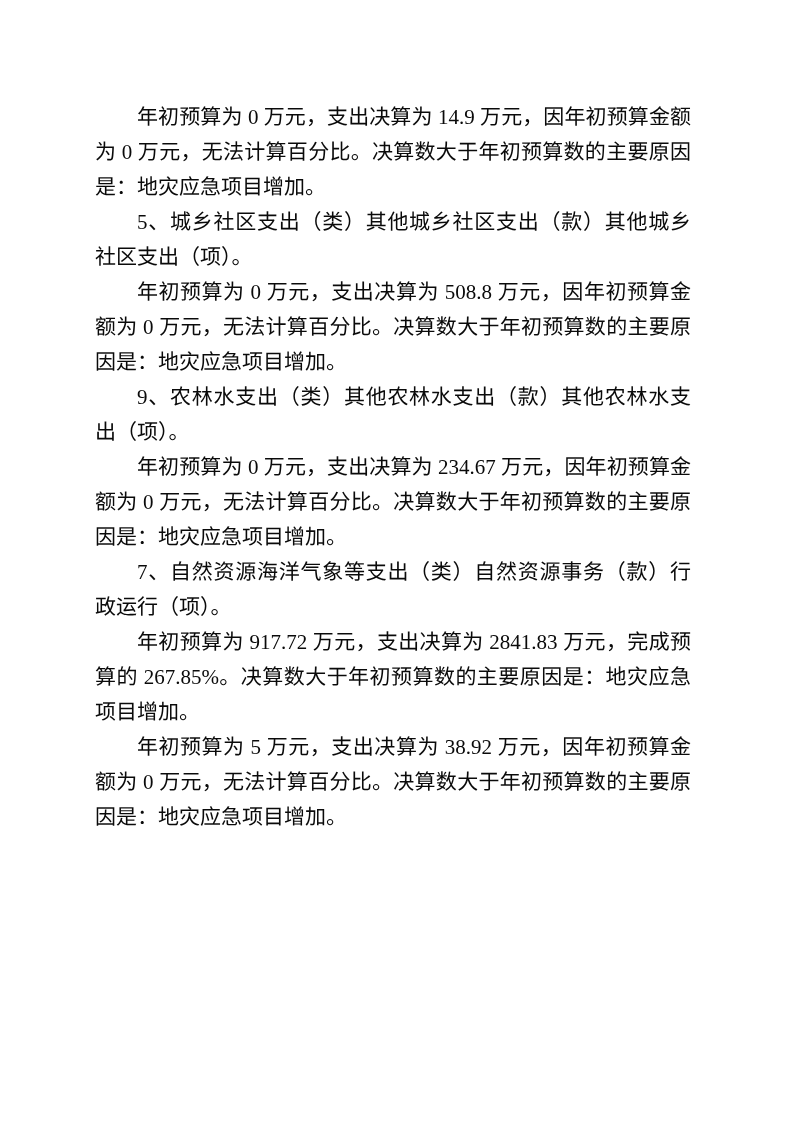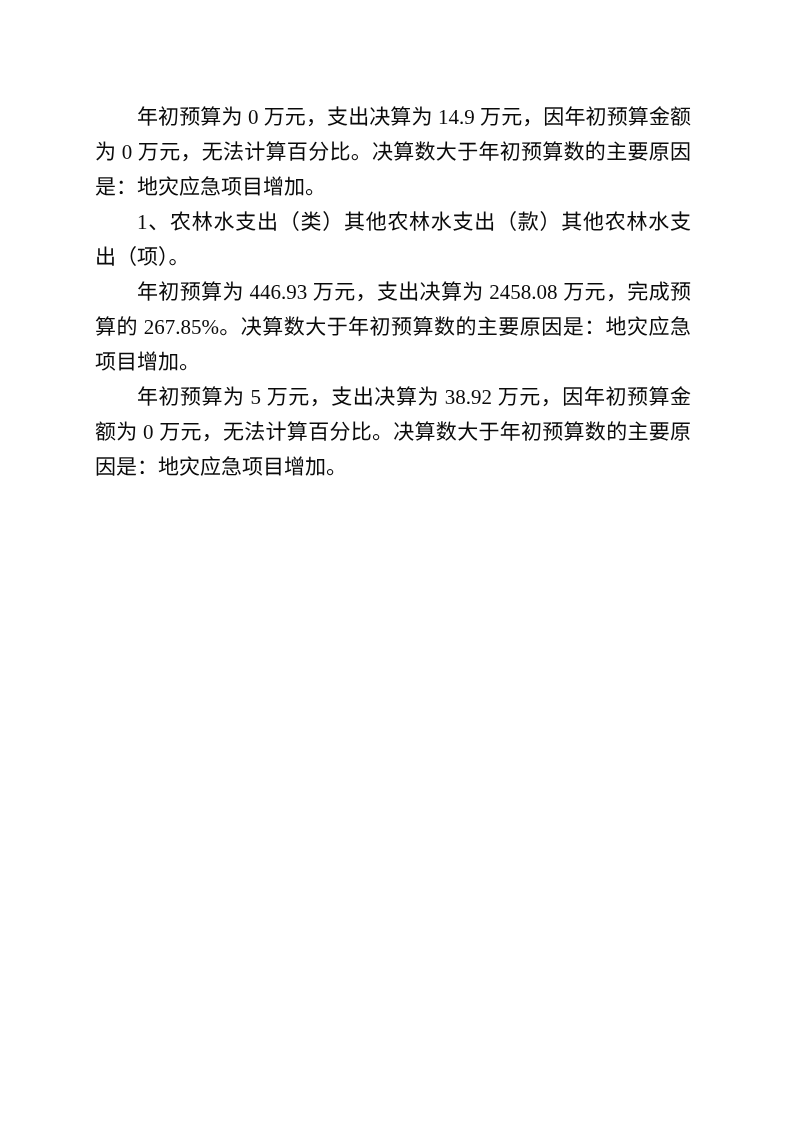--- a/index.html
+++ b/index.html
@@ -35,17 +35,21 @@
     word-break: normal;
     overflow-wrap: break-word;
   }
 </style>
 </head>
 <body>
 
 <div class="doc-page">
   <div class="doc-body">
     <p>年初预算为 0 万元，支出决算为 14.9 万元，因年初预算金额为 0 万元，无法计算百分比。决算数大于年初预算数的主要原因是：地灾应急项目增加。</p>
-    <p>1、农林水支出（类）其他农林水支出（款）其他农林水支出（项）。</p>
-    <p>年初预算为 446.93 万元，支出决算为 2458.08 万元，完成预算的 267.85%。决算数大于年初预算数的主要原因是：地灾应急项目增加。</p>
+    <p>5、城乡社区支出（类）其他城乡社区支出（款）其他城乡社区支出（项）。</p>
+    <p>年初预算为 0 万元，支出决算为 508.8 万元，因年初预算金额为 0 万元，无法计算百分比。决算数大于年初预算数的主要原因是：地灾应急项目增加。</p>
+    <p>9、农林水支出（类）其他农林水支出（款）其他农林水支出（项）。</p>
+    <p>年初预算为 0 万元，支出决算为 234.67 万元，因年初预算金额为 0 万元，无法计算百分比。决算数大于年初预算数的主要原因是：地灾应急项目增加。</p>
+    <p>7、自然资源海洋气象等支出（类）自然资源事务（款）行政运行（项）。</p>
+    <p>年初预算为 917.72 万元，支出决算为 2841.83 万元，完成预算的 267.85%。决算数大于年初预算数的主要原因是：地灾应急项目增加。</p>
     <p>年初预算为 5 万元，支出决算为 38.92 万元，因年初预算金额为 0 万元，无法计算百分比。决算数大于年初预算数的主要原因是：地灾应急项目增加。</p>
   </div>
 </div>
 
 </body></html>

